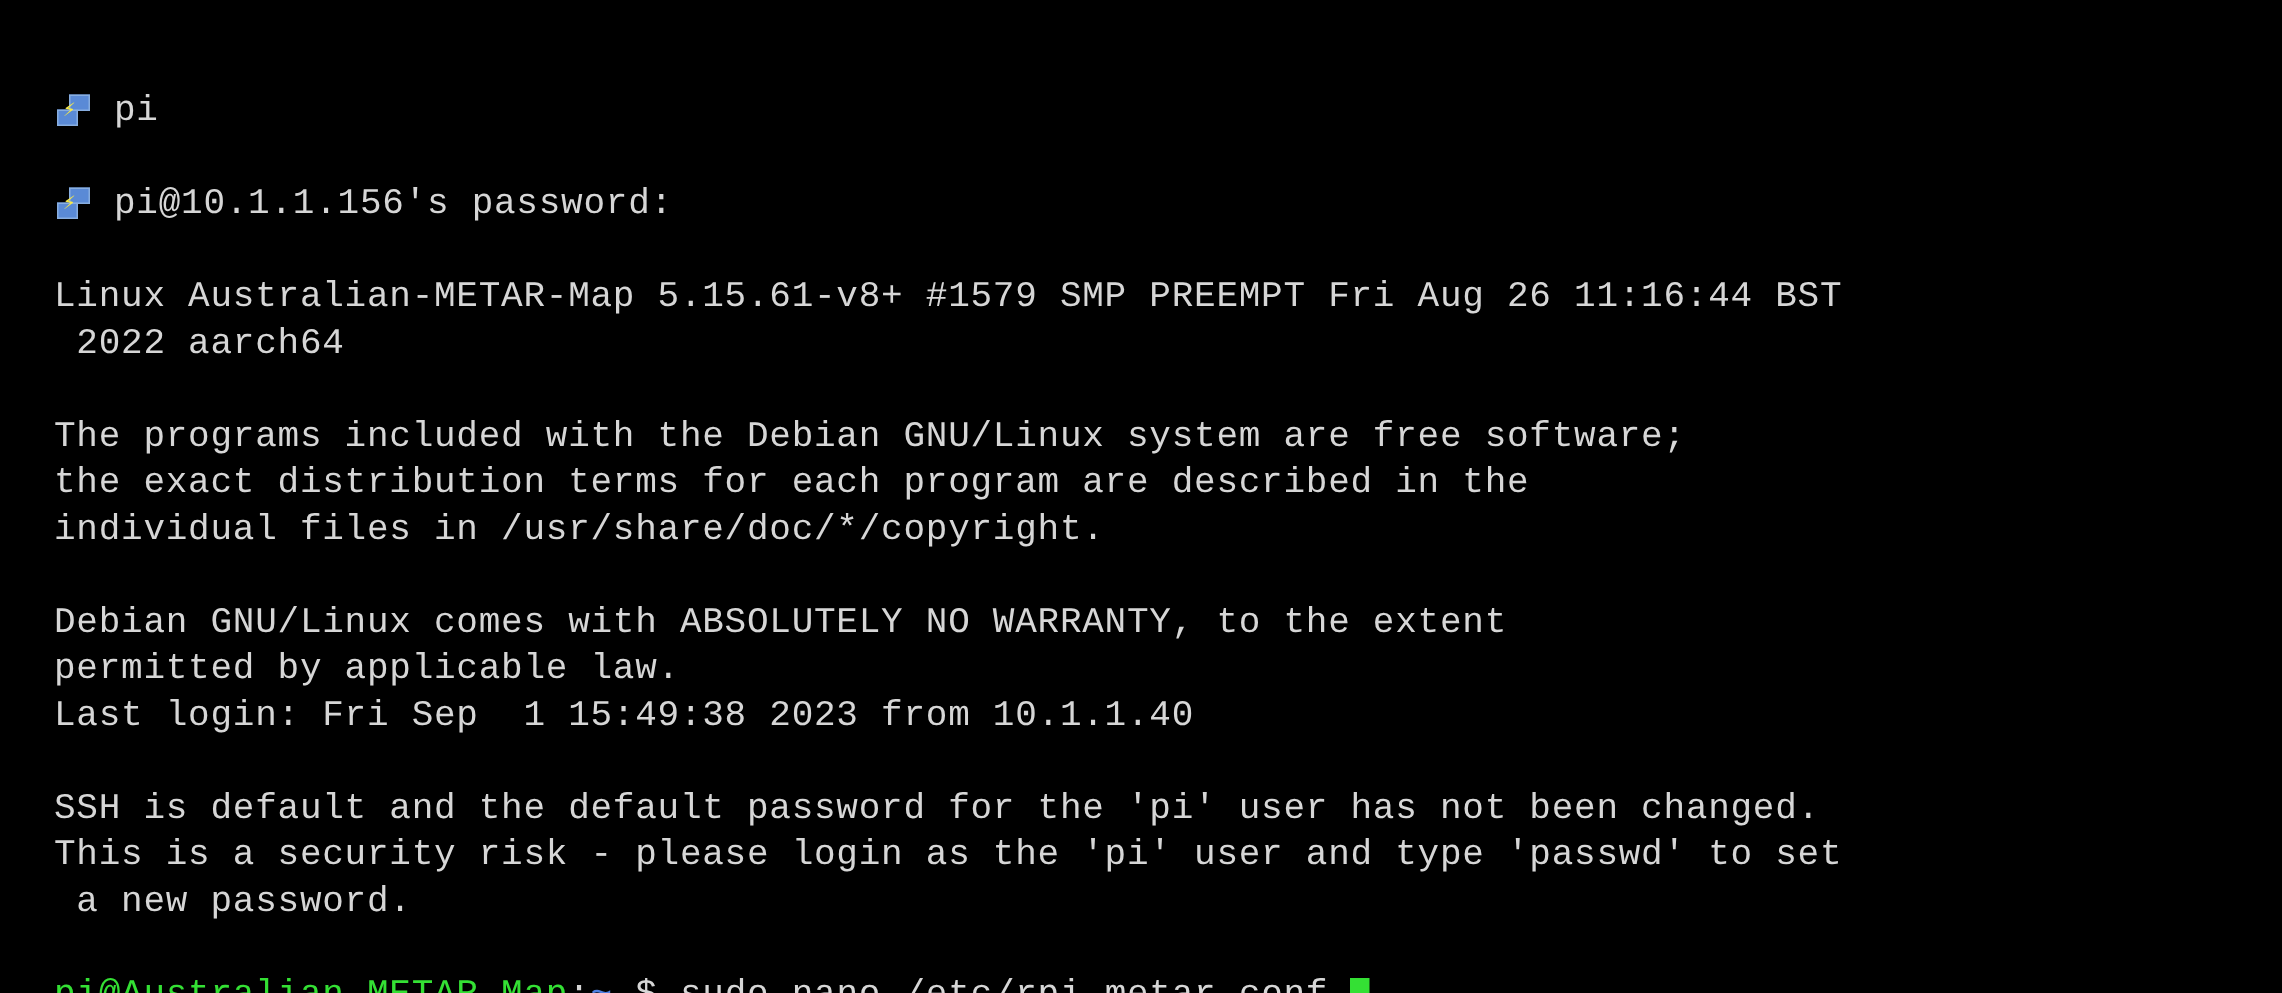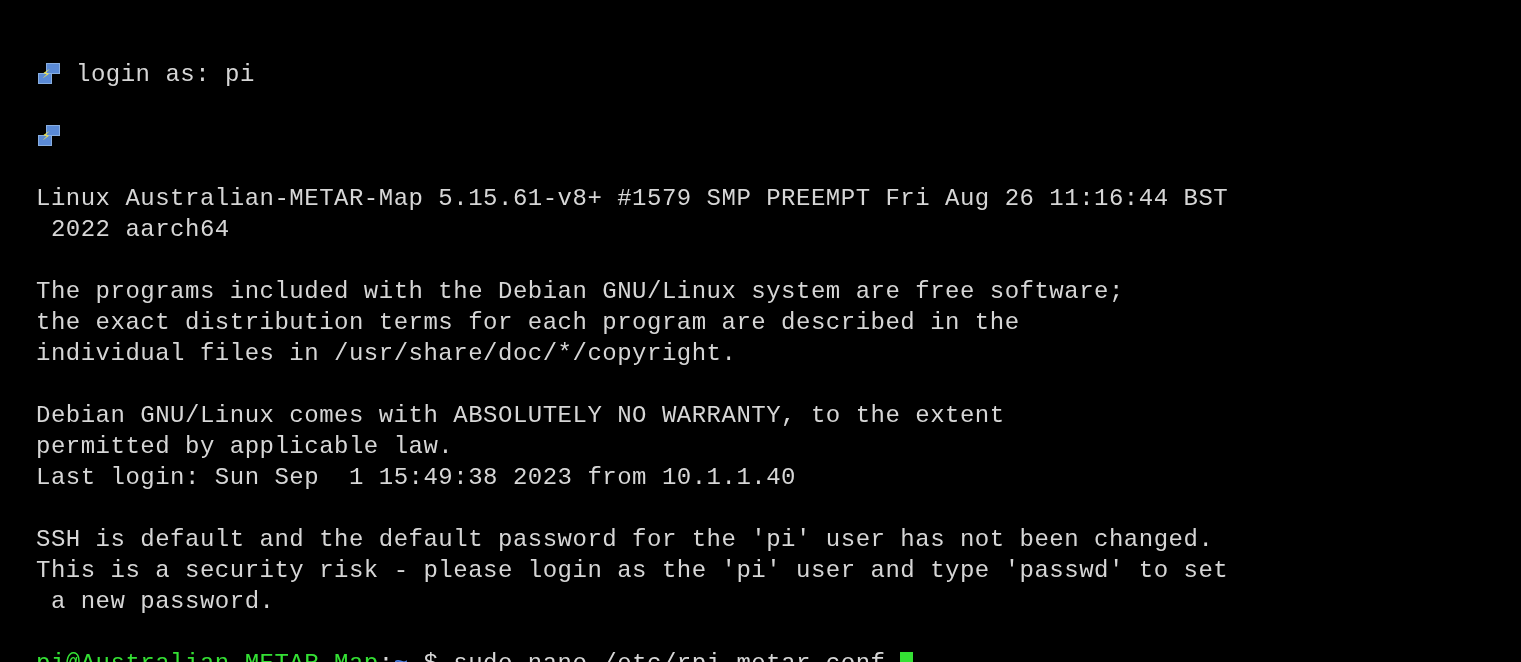--- a/index.html
+++ b/index.html
@@ -63,31 +63,31 @@
     height: 24px;
     background: #34e034;
     vertical-align: text-bottom;
     margin-bottom: 1px;
   }
 </style>
 </head>
 <body>
 
 <div class="terminal">
-<div class="icon-line"><span class="putty-icon"><span class="screen1"></span><span class="screen2"></span><span class="bolt">⚡</span></span><span>login as: </span><span>pi</span></div>
-<div class="icon-line"><span class="putty-icon"><span class="screen1"></span><span class="screen2"></span><span class="bolt">⚡</span></span></div>
+<div class="icon-line"><span class="putty-icon"><span class="screen1"></span><span class="screen2"></span><span class="bolt">⚡</span></span><span>pi</span></div>
+<div class="icon-line"><span class="putty-icon"><span class="screen1"></span><span class="screen2"></span><span class="bolt">⚡</span></span><span>pi@10.1.1.156's password:</span></div>
 <span>Linux Australian-METAR-Map 5.15.61-v8+ #1579 SMP PREEMPT Fri Aug 26 11:16:44 BST
  2022 aarch64</span>
 
 <span>The programs included with the Debian GNU/Linux system are free software;
 the exact distribution terms for each program are described in the
 individual files in /usr/share/doc/*/copyright.</span>
 
 <span>Debian GNU/Linux comes with ABSOLUTELY NO WARRANTY, to the extent
 permitted by applicable law.</span>
-<span>Last login: Sun Sep  1 15:49:38 2023 from 10.1.1.40</span>
+<span>Last login: Fri Sep  1 15:49:38 2023 from 10.1.1.40</span>
 
 <span>SSH is default and the default password for the 'pi' user has not been changed.
 This is a security risk - please login as the 'pi' user and type 'passwd' to set
  a new password.</span>
 
 <span class="green">pi@Australian-METAR-Map</span><span>:</span><span class="blue">~ </span><span>$ </span><span>sudo nano /etc/rpi_metar.conf </span><span class="cursor"></span>
 </div>
 
 </body></html>

